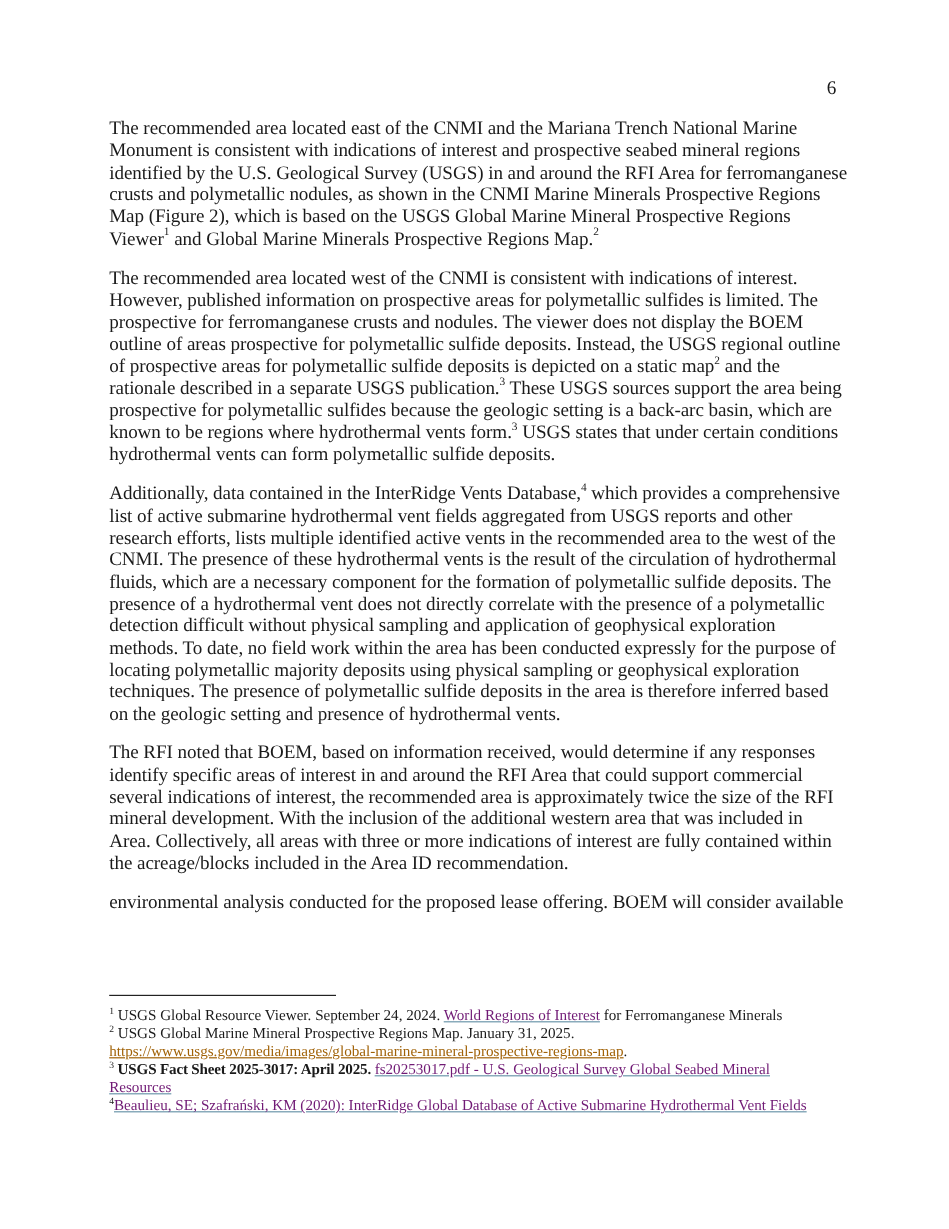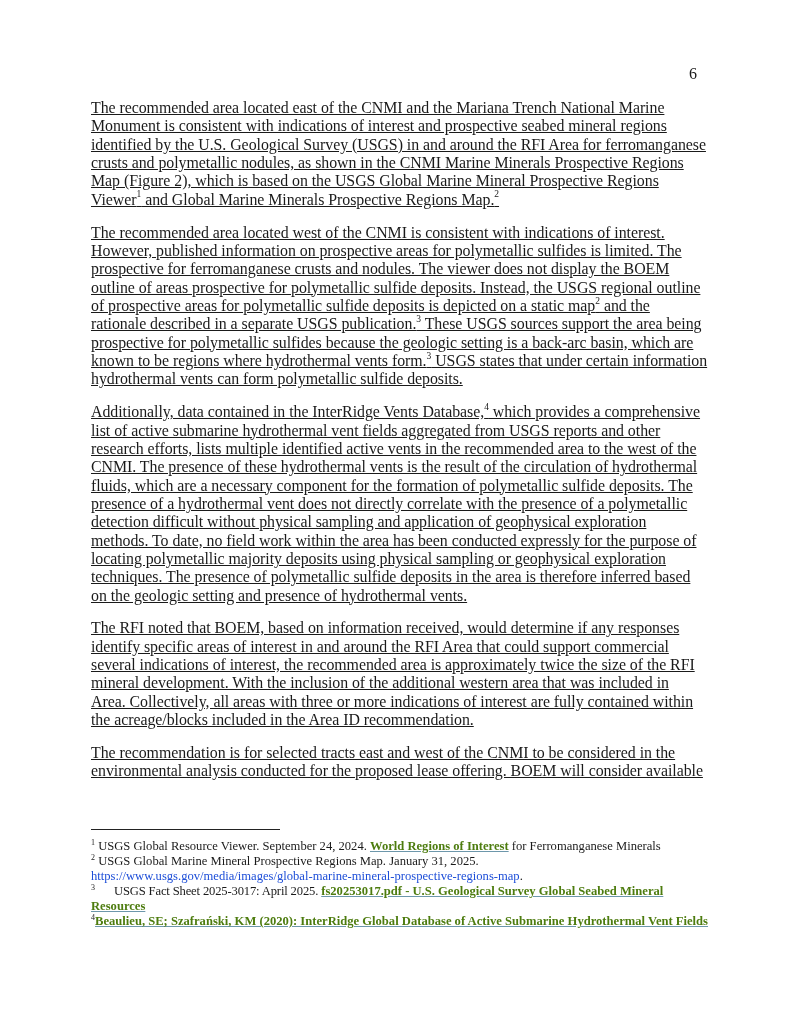--- a/index.html
+++ b/index.html
@@ -23,21 +23,20 @@
     line-height: 18px;
   }
   .body-text {
     position: absolute;
     top: 99px;
     left: 91px;
     width: 620px;
   }
   .para {
     margin: 0 0 14.5px 0;
-    text-decoration: underline;
   }
   .line {
     display: block;
     font-size: 15.9px;
     line-height: 18.35px;
     white-space: nowrap;
     letter-spacing: -0.05px;
   }
   sup {
     font-size: 9.5px;
@@ -64,32 +63,31 @@
     display: block;
     font-size: 12.6px;
     line-height: 15.1px;
     white-space: nowrap;
   }
   .fn-line sup {
     font-size: 8px;
     top: 0px;
   }
   .link-muted {
-    color: #4d7c0f;
+    color: #701a75;
     text-decoration: underline;
     text-decoration-color: #6d97ab;
-    font-weight: bold;
   }
   .link-bright {
-    color: #1d4ed8;
+    color: #a16207;
+    text-decoration: underline;
   }
   .heavy {
-    font-weight: normal;
+    font-weight: bold;
     letter-spacing: -0.15px;
-    margin-left: 16px;
   }
 </style>
 </head>
 <body>
 
 <div class="page-number">6</div>
 
 <div class="body-text" id="body-text">
     <p class="para">
       <span class="line"><span>The recommended area located east of the CNMI and the Mariana Trench National Marine</span></span>
@@ -100,21 +98,21 @@
       <span class="line"><span>Viewer</span><sup>1</sup><span> and Global Marine Minerals Prospective Regions Map.</span><sup>2</sup><span></span></span>
     </p>
     <p class="para">
       <span class="line"><span>The recommended area located west of the CNMI is consistent with indications of interest.</span></span>
       <span class="line"><span>However, published information on prospective areas for polymetallic sulfides is limited. The</span></span>
       <span class="line"><span>prospective for ferromanganese crusts and nodules. The viewer does not display the BOEM</span></span>
       <span class="line"><span>outline of areas prospective for polymetallic sulfide deposits. Instead, the USGS regional outline</span></span>
       <span class="line"><span>of prospective areas for polymetallic sulfide deposits is depicted on a static map</span><sup>2</sup><span> and the</span></span>
       <span class="line"><span>rationale described in a separate USGS publication.</span><sup>3</sup><span> These USGS sources support the area being</span></span>
       <span class="line"><span>prospective for polymetallic sulfides because the geologic setting is a back-arc basin, which are</span></span>
-      <span class="line"><span>known to be regions where hydrothermal vents form.</span><sup>3</sup><span> USGS states that under certain information</span></span>
+      <span class="line"><span>known to be regions where hydrothermal vents form.</span><sup>3</sup><span> USGS states that under certain conditions</span></span>
       <span class="line"><span>hydrothermal vents can form polymetallic sulfide deposits.</span></span>
     </p>
     <p class="para">
       <span class="line"><span>Additionally, data contained in the InterRidge Vents Database,</span><sup>4</sup><span> which provides a comprehensive</span></span>
       <span class="line"><span>list of active submarine hydrothermal vent fields aggregated from USGS reports and other</span></span>
       <span class="line"><span>research efforts, lists multiple identified active vents in the recommended area to the west of the</span></span>
       <span class="line"><span>CNMI. The presence of these hydrothermal vents is the result of the circulation of hydrothermal</span></span>
       <span class="line"><span>fluids, which are a necessary component for the formation of polymetallic sulfide deposits. The</span></span>
       <span class="line"><span>presence of a hydrothermal vent does not directly correlate with the presence of a polymetallic</span></span>
       <span class="line"><span>detection difficult without physical sampling and application of geophysical exploration</span></span>
@@ -125,21 +123,20 @@
     </p>
     <p class="para">
       <span class="line"><span>The RFI noted that BOEM, based on information received, would determine if any responses</span></span>
       <span class="line"><span>identify specific areas of interest in and around the RFI Area that could support commercial</span></span>
       <span class="line"><span>several indications of interest, the recommended area is approximately twice the size of the RFI</span></span>
       <span class="line"><span>mineral development. With the inclusion of the additional western area that was included in</span></span>
       <span class="line"><span>Area. Collectively, all areas with three or more indications of interest are fully contained within</span></span>
       <span class="line"><span>the acreage/blocks included in the Area ID recommendation.</span></span>
     </p>
     <p class="para">
-      <span class="line"><span>The recommendation is for selected tracts east and west of the CNMI to be considered in the</span></span>
       <span class="line"><span>environmental analysis conducted for the proposed lease offering. BOEM will consider available</span></span>
     </p>
   </div>
 
 <div class="footnote-rule"></div>
 
 <div class="footnotes">
   <span class="fn-line"><sup>1</sup><span> USGS Global Resource Viewer. September 24, 2024. </span><a class="link-muted">World Regions of Interest</a><span> for Ferromanganese Minerals</span></span>
   <span class="fn-line"><sup>2</sup><span> USGS Global Marine Mineral Prospective Regions Map. January 31, 2025.</span></span>
   <span class="fn-line"><a class="link-bright">https://www.usgs.gov/media/images/global-marine-mineral-prospective-regions-map</a><span>.</span></span>

